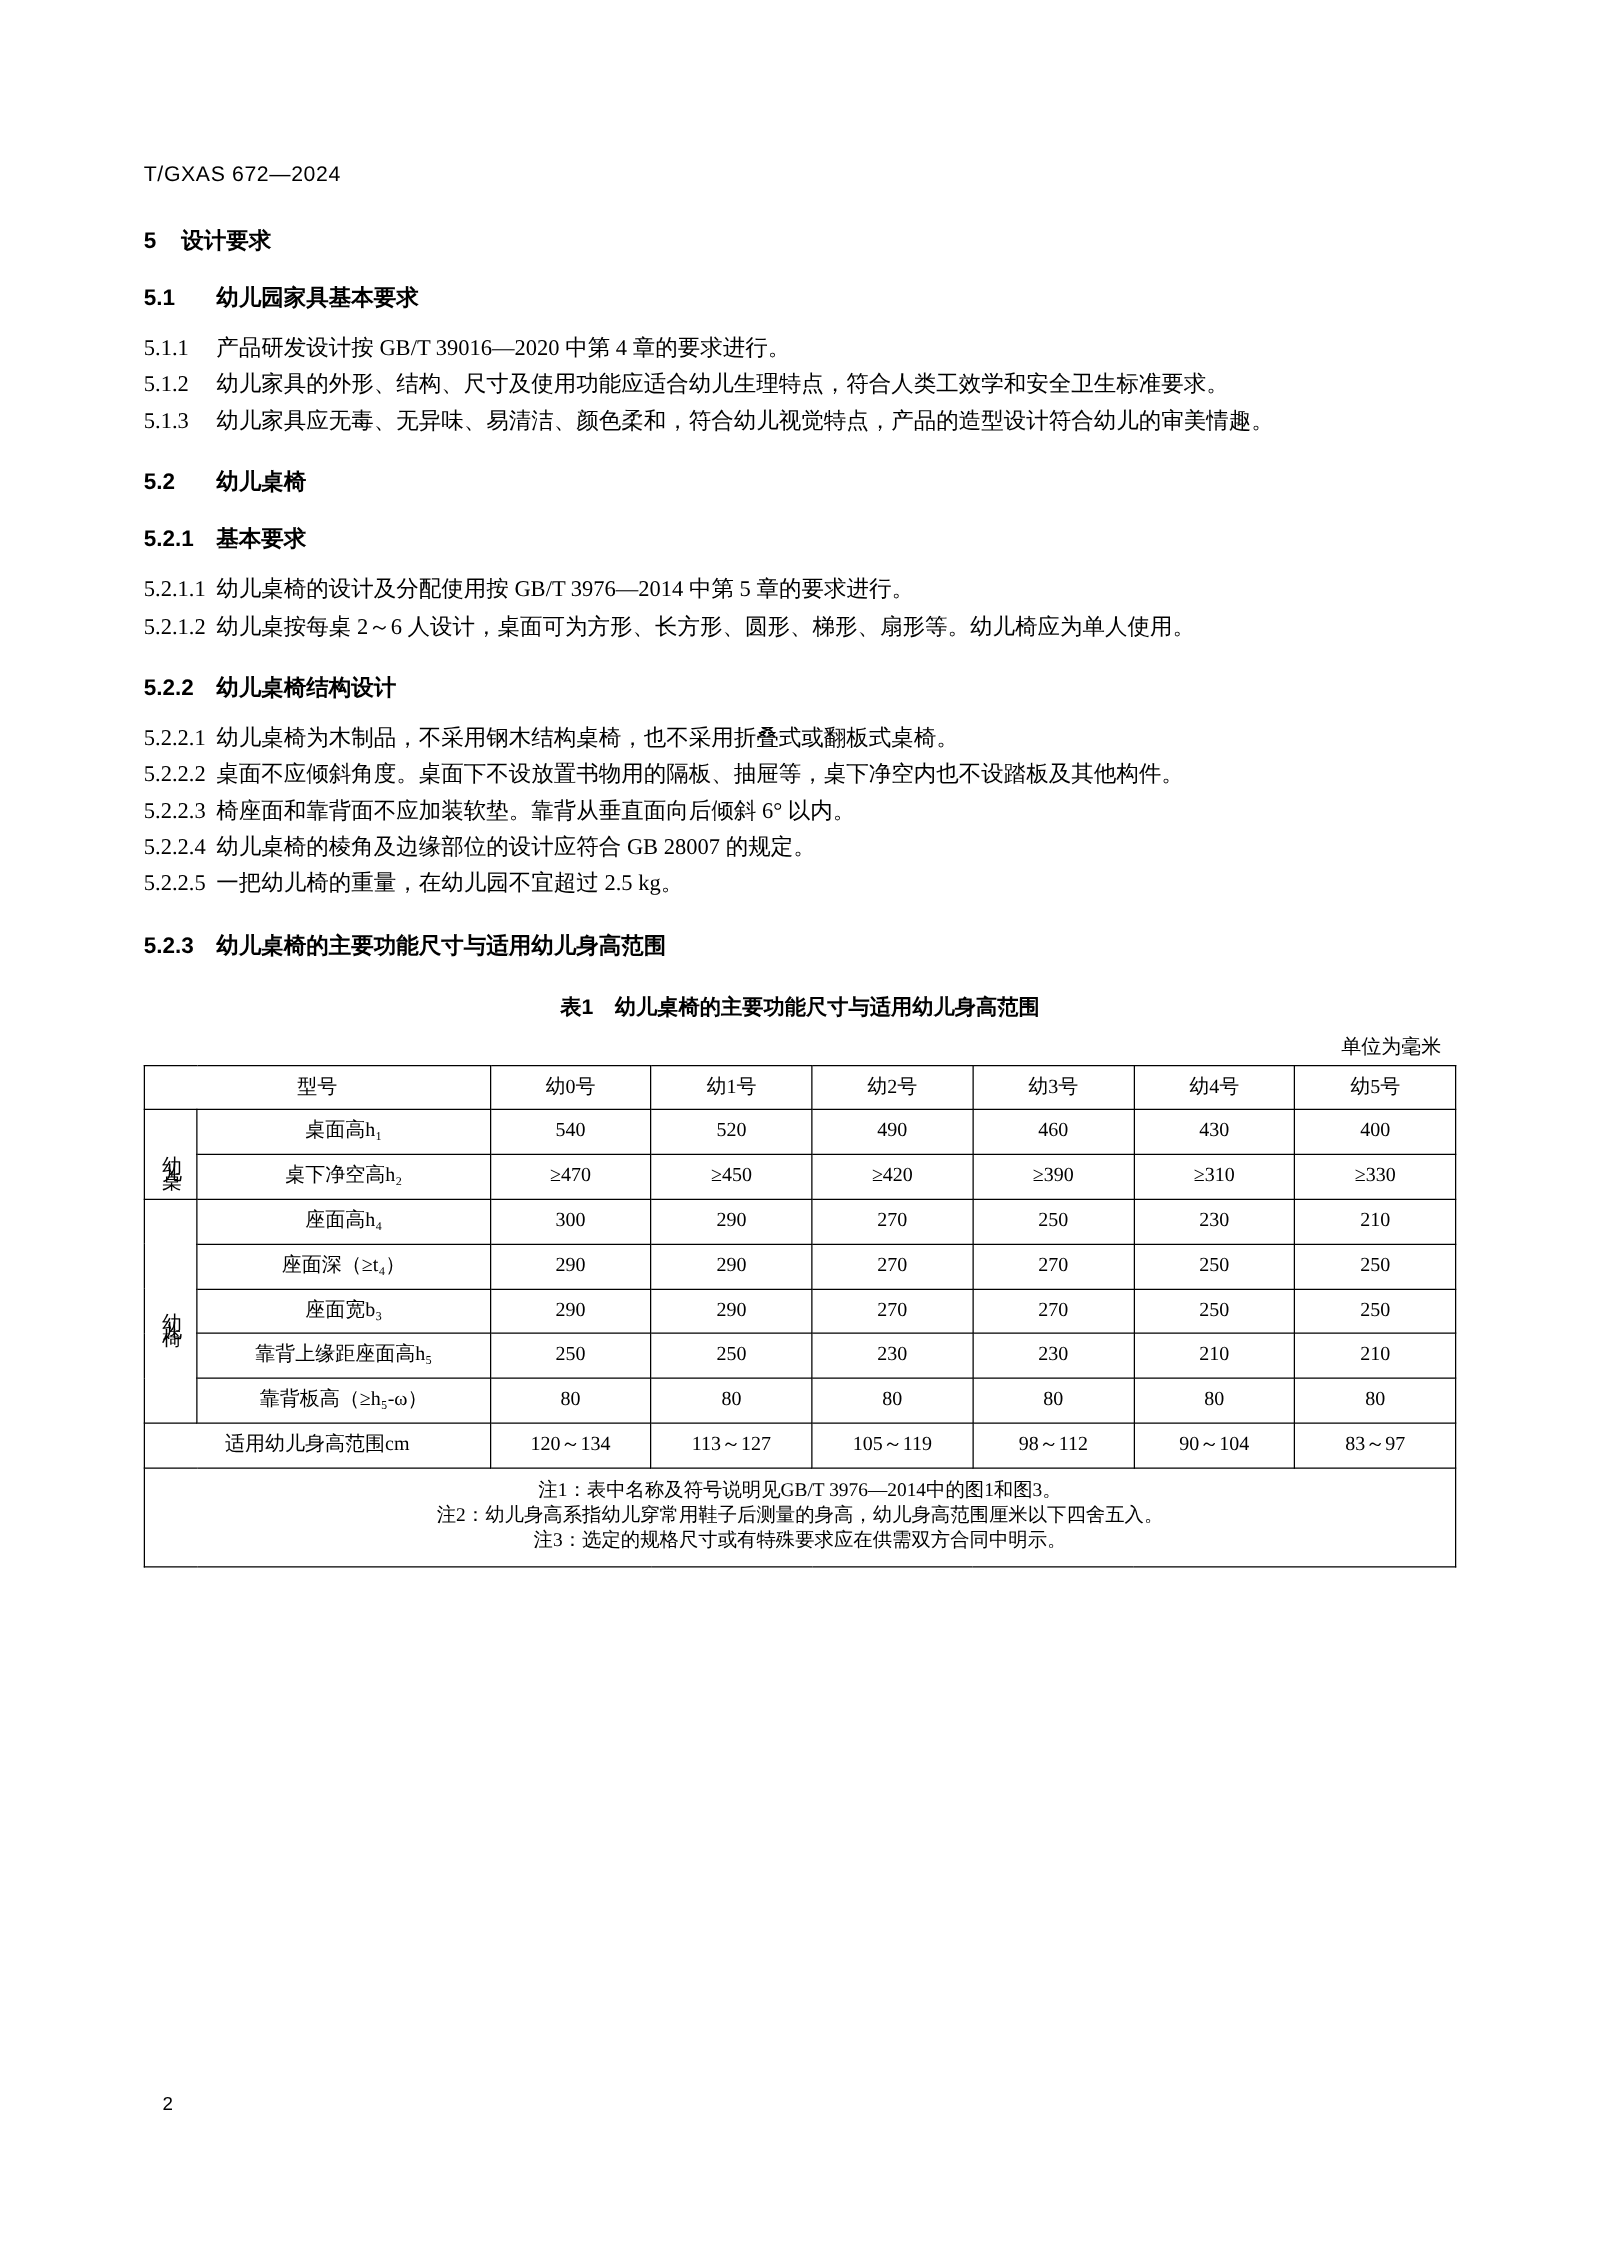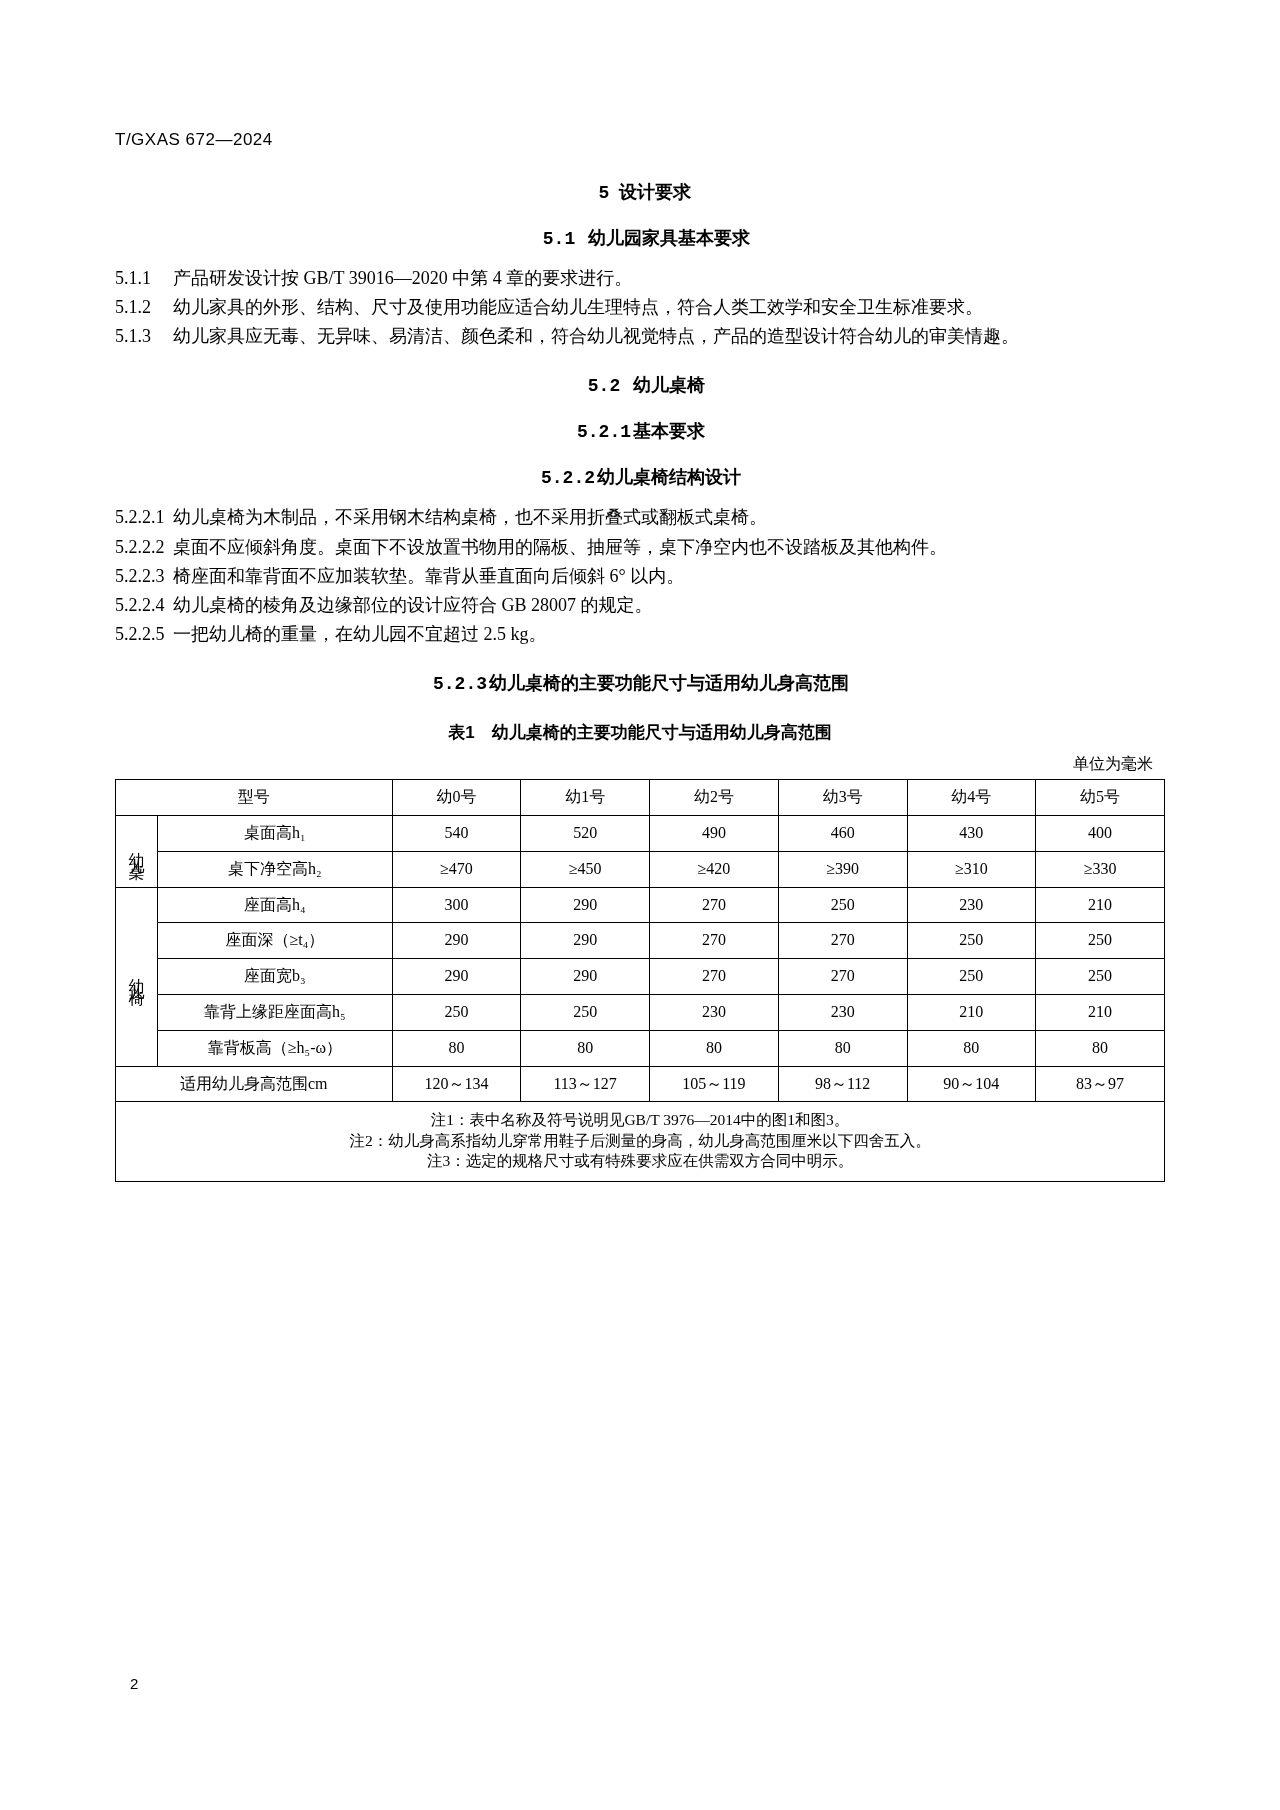--- a/index.html
+++ b/index.html
@@ -35,25 +35,24 @@
     font-size: 18px;
     line-height: 1.62;
     margin-bottom: 4px;
     text-align: justify;
   }
   .para .num {
     display: inline-block;
     min-width: 58px;
   }
   .h-sec {
-    font-family: Liberation Mono, monospace;
+    font-family: Liberation Sans, sans-serif;
     font-weight: bold;
     font-size: 18px;
     margin: 22px 0 14px 0;
-    text-align: center;
   }
   .h-sec .num {
     display: inline-block;
     min-width: 58px;
   }
   .h-sec.lvl1 .num { min-width: 30px; }
   .body-indent {
     text-indent: 36px;
   }
   .tbl-title {
@@ -138,20 +137,26 @@
   </div>
 
   <div class="h-sec">
     <span class="num">5.2</span><span>幼儿桌椅</span>
   </div>
 
   <div class="h-sec">
     <span class="num">5.2.1</span><span>基本要求</span>
   </div>
 
+  <div class="para">
+    <span class="num">5.2.1.1</span><span>幼儿桌椅的设计及分配使用按 GB/T  3976—2014 中第 5 章的要求进行。</span>
+  </div>
+  <div class="para">
+    <span class="num">5.2.1.2</span><span>幼儿桌按每桌 2～6 人设计，桌面可为方形、长方形、圆形、梯形、扇形等。幼儿椅应为单人使用。</span>
+  </div>
 
   <div class="h-sec">
     <span class="num">5.2.2</span><span>幼儿桌椅结构设计</span>
   </div>
 
   <div class="para">
     <span class="num">5.2.2.1</span><span>幼儿桌椅为木制品，不采用钢木结构桌椅，也不采用折叠式或翻板式桌椅。</span>
   </div>
   <div class="para">
     <span class="num">5.2.2.2</span><span>桌面不应倾斜角度。桌面下不设放置书物用的隔板、抽屉等，桌下净空内也不设踏板及其他构件。</span>

